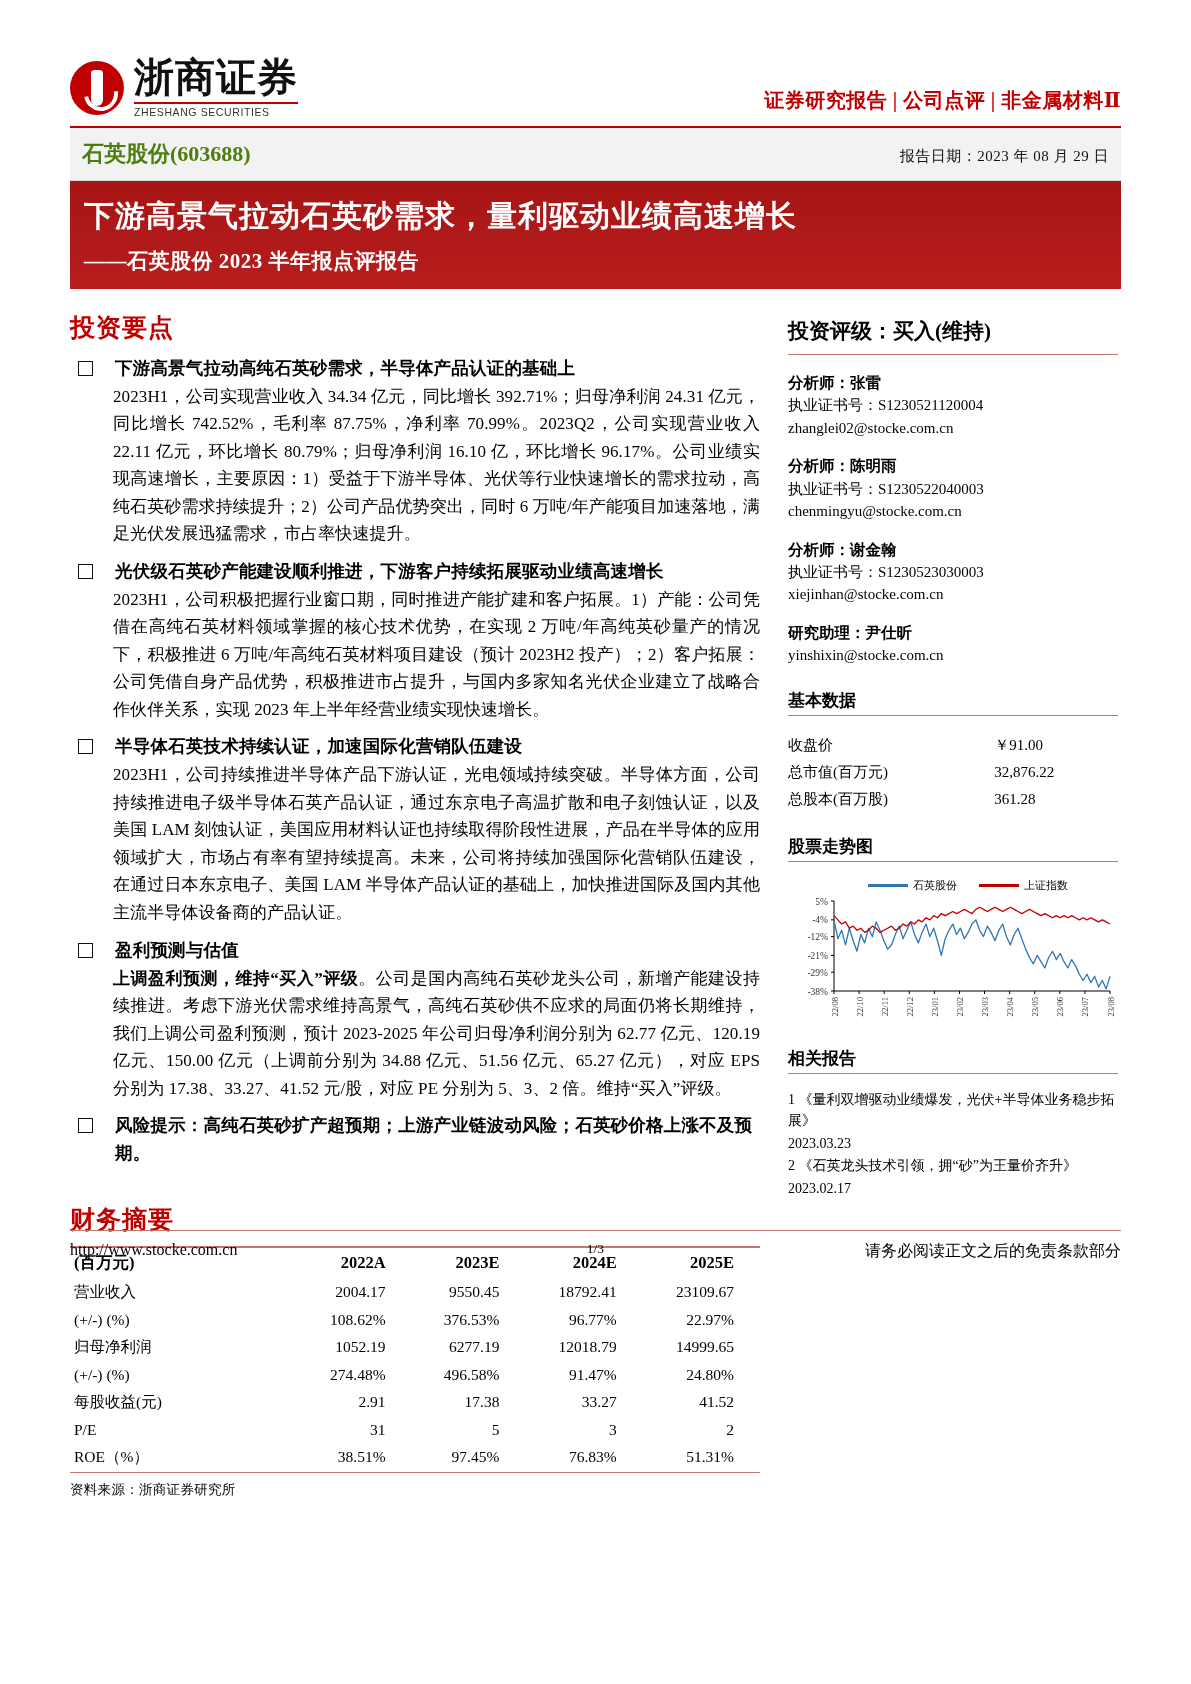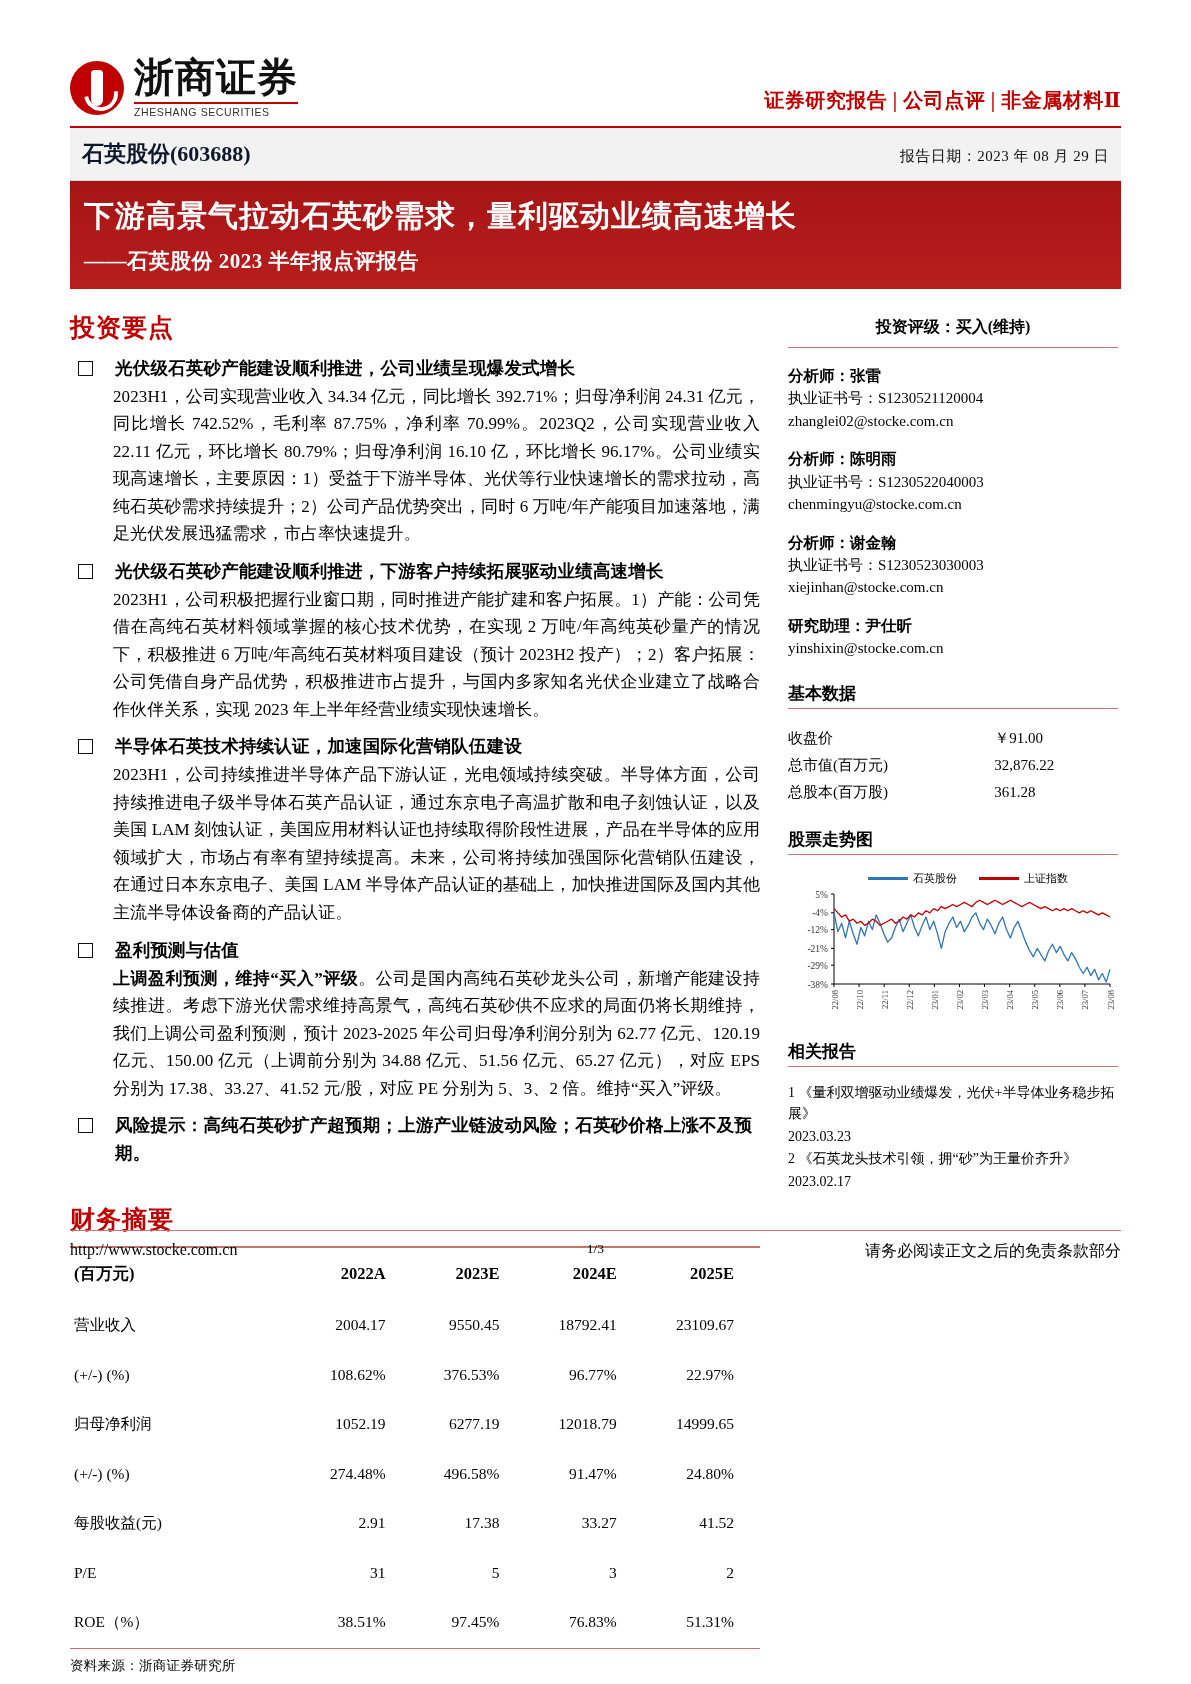--- a/index.html
+++ b/index.html
@@ -79,21 +79,21 @@
 
   .top-rule { height: 2.5px; background: #C00000; }
 
   
   .subhead {
     display: flex; align-items: baseline; justify-content: space-between;
     background: #F2F2F2;
     padding: 11px 12px 11px 12px;
     border-bottom: 1px solid #d7d7d7;
   }
-  .subhead-left { font-size: 22px; font-weight: bold; color: #0f172a; }
+  .subhead-left { font-size: 22px; font-weight: bold; color: #4d7c0f; }
   .subhead-right { font-size: 15px; color: #111; letter-spacing: 0.5px; }
 
   
   .banner {
     background: #AE1B1B;
     background: linear-gradient(180deg,#A61515 0%,#B81D1D 100%);
     color: #fff;
     padding: 16px 14px 14px 14px;
   }
   .banner-title {
@@ -130,21 +130,21 @@
   }
   .bullet-body.inline-head { font-weight: normal; }
   .bullet-body b { font-weight: bold; }
   .risk-text {
     font-size: 17.5px; font-weight: bold; line-height: 1.6;
     letter-spacing: 0.2px;
   }
 
   
   .rating-title {
-    font-size: 16px; font-weight: bold; text-align: center;
+    font-size: 21px; font-weight: bold; text-align: left;
     padding: 6px 0 9px;
   }
   .hr-red { height: 1.5px; background: #C5756F; margin-bottom: 16px; }
   .hr-red.thin { height: 1.2px; }
 
   .analyst { margin-bottom: 15px; line-height: 1.5; }
   .analyst-name { font-size: 15.5px; font-weight: bold; }
   .analyst-cert { font-size: 15px; }
   .analyst-mail { font-size: 15px; }
 
@@ -166,21 +166,21 @@
   .leg-line { width: 40px; height: 3px; display: inline-block; }
   .chart-svg { display: block; }
 
   
   .rel-item { font-size: 14px; line-height: 1.48; margin-top: 2px; }
 
   
   .fin-wrap { margin-top: 36px; }
   .fin-table { width: 100%; border-collapse: collapse; }
   .fin-table th, .fin-table td {
-    font-size: 15.5px; padding: 15px 4px;
+    font-size: 15.5px; padding: 4px 4px;
   }
   .fin-table thead th { font-weight: bold; font-size: 16.5px; }
   .fin-table th.lbl, .fin-table td.lbl { text-align: left; width: 33%; }
   .fin-table th.num, .fin-table td.num { text-align: right; padding-right: 26px; }
   .fin-table tr.headrow th { border-bottom: none; }
   .fin-top-rule { height: 1.4px; background: #C5756F; }
   .fin-bot-rule { height: 1.4px; background: #C5756F; }
   .fin-source { font-size: 13.5px; margin-top: 8px; letter-spacing: 0.3px; }
 
   
@@ -220,21 +220,21 @@
   </div>
 
   <div class="columns">
 
     <div class="col-left">
       <div class="section-head-red">投资要点</div>
 
       <div class="bullet-block">
         <div class="bullet-row">
           <span class="bullet-sq"></span>
-          <span class="bullet-head">光伏级石英砂产能建设顺利推进，公司业绩呈现爆发式增长</span>
+          <span class="bullet-head">下游高景气拉动高纯石英砂需求，半导体产品认证的基础上</span>
         </div>
         <div class="bullet-body">2023H1，公司实现营业收入 34.34 亿元，同比增长 392.71%；归母净利润 24.31 亿元，同比增长 742.52%，毛利率 87.75%，净利率 70.99%。2023Q2，公司实现营业收入 22.11 亿元，环比增长 80.79%；归母净利润 16.10 亿，环比增长 96.17%。公司业绩实现高速增长，主要原因：1）受益于下游半导体、光伏等行业快速增长的需求拉动，高纯石英砂需求持续提升；2）公司产品优势突出，同时 6 万吨/年产能项目加速落地，满足光伏发展迅猛需求，市占率快速提升。</div>
       </div>
 
       <div class="bullet-block">
         <div class="bullet-row">
           <span class="bullet-sq"></span>
           <span class="bullet-head">光伏级石英砂产能建设顺利推进，下游客户持续拓展驱动业绩高速增长</span>
         </div>
         <div class="bullet-body">2023H1，公司积极把握行业窗口期，同时推进产能扩建和客户拓展。1）产能：公司凭借在高纯石英材料领域掌握的核心技术优势，在实现 2 万吨/年高纯英砂量产的情况下，积极推进 6 万吨/年高纯石英材料项目建设（预计 2023H2 投产）；2）客户拓展：公司凭借自身产品优势，积极推进市占提升，与国内多家知名光伏企业建立了战略合作伙伴关系，实现 2023 年上半年经营业绩实现快速增长。</div>

